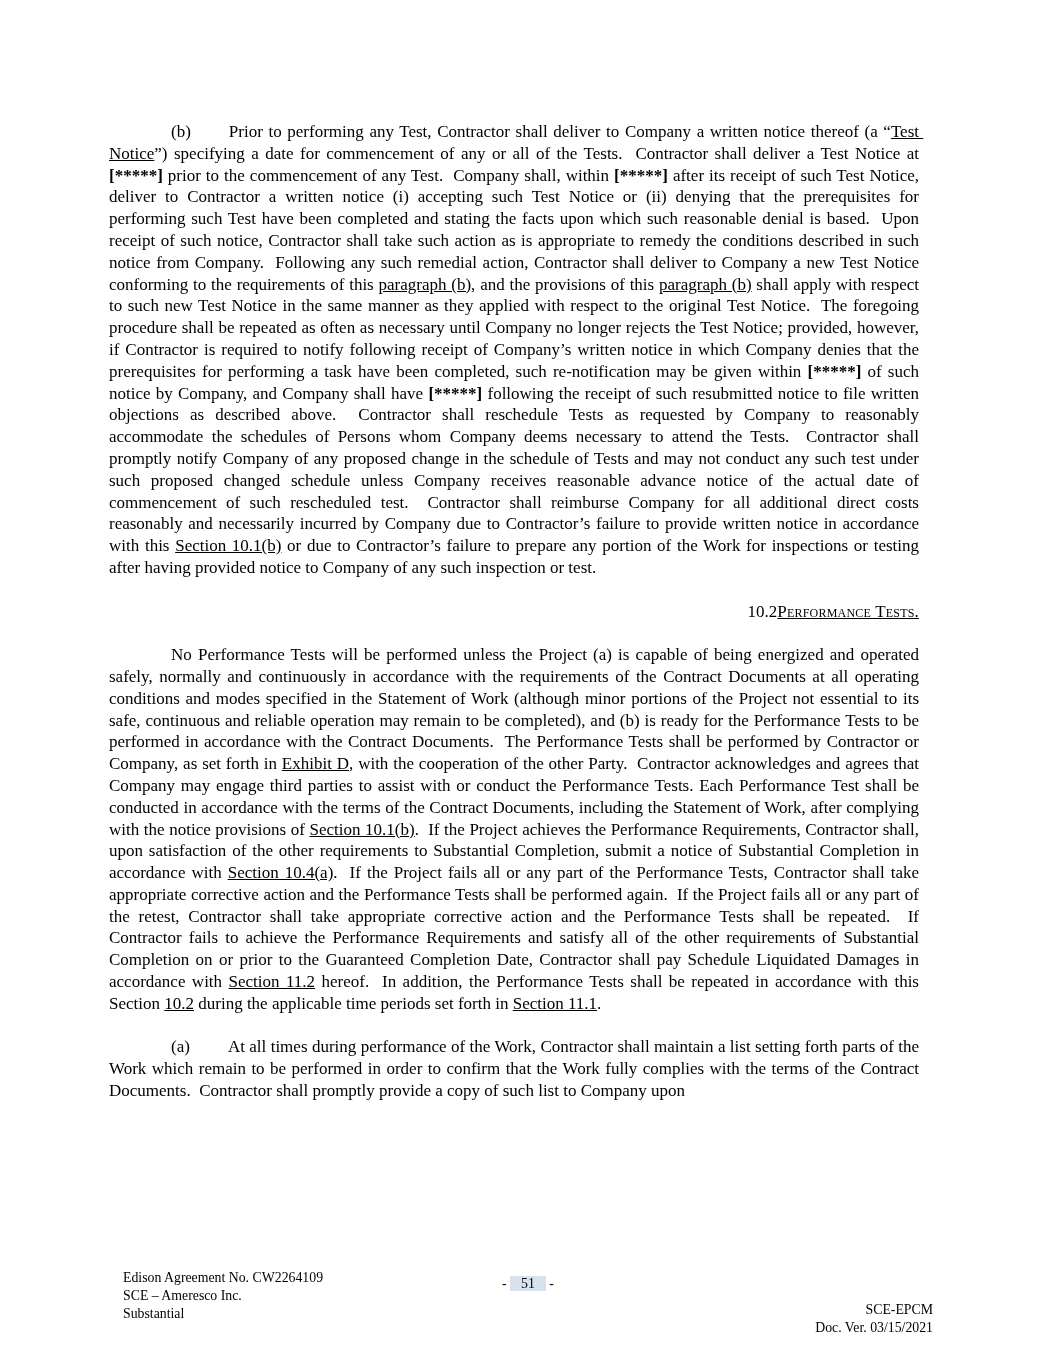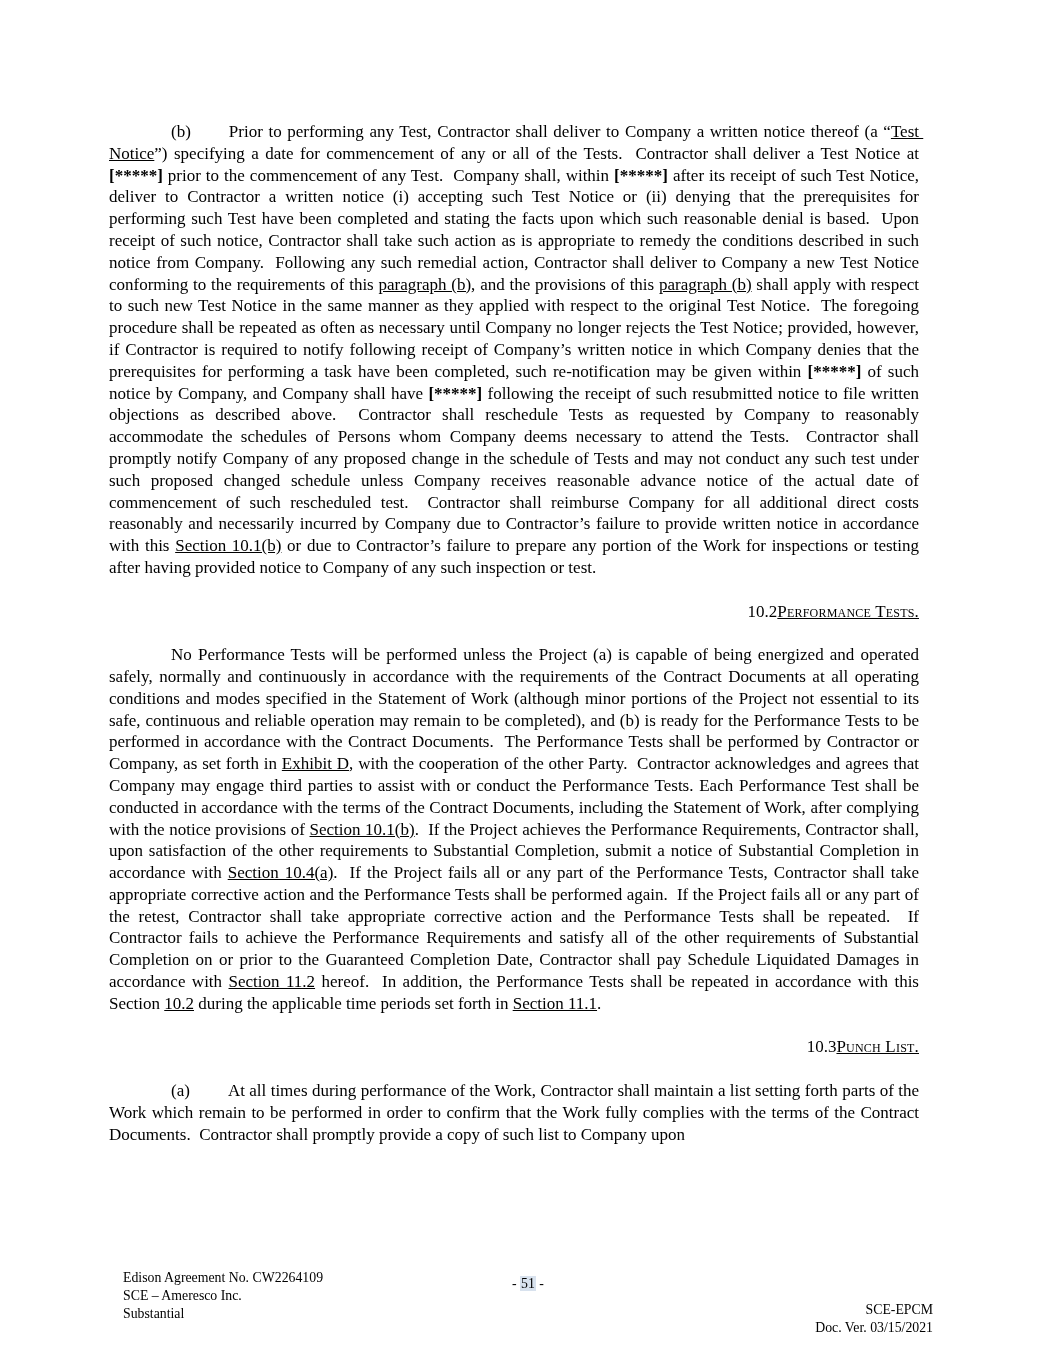--- a/index.html
+++ b/index.html
@@ -34,32 +34,31 @@
     position: absolute;
     left: 123px;
     top: 1257px;
     width: 810px;
     font-size: 13.8px;
     line-height: 18.2px;
   }
   .f-left { position: absolute; left: 0; top: 12px; text-align: left; }
   .f-center { position: absolute; left: 0; top: 18.2px; width: 100%; text-align: center; white-space: pre; }
   .f-right { position: absolute; right: 0; top: 0; text-align: right; margin-top: 44px; }
-  .pg-hl { background: #d8e2ee; padding: 0 1px; }
+  .pg-hl { background: #d8e2ee; padding: 0 11px; }
 </style>
 </head>
 <body>
 
 <div class="page">
 
   <div class="content">
       <p class="para indent"><span class="run normal">(b)</span><span class="tab"></span><span class="run normal">Prior to performing any Test, Contractor shall deliver to Company a written notice thereof (a “</span><span class="run underline">Test Notice</span><span class="run normal">”) specifying a date for commencement of any or all of the Tests.  Contractor shall deliver a Test Notice at </span><span class="run bold">[*****]</span><span class="run normal"> prior to the commencement of any Test.  Company shall, within </span><span class="run bold">[*****]</span><span class="run normal"> after its receipt of such Test Notice, deliver to Contractor a written notice (i) accepting such Test Notice or (ii) denying that the prerequisites for performing such Test have been completed and stating the facts upon which such reasonable denial is based.  Upon receipt of such notice, Contractor shall take such action as is appropriate to remedy the conditions described in such notice from Company.  Following any such remedial action, Contractor shall deliver to Company a new Test Notice conforming to the requirements of this </span><span class="run underline">paragraph (b)</span><span class="run normal">, and the provisions of this </span><span class="run underline">paragraph (b)</span><span class="run normal"> shall apply with respect to such new Test Notice in the same manner as they applied with respect to the original Test Notice.  The foregoing procedure shall be repeated as often as necessary until Company no longer rejects the Test Notice; provided, however, if Contractor is required to notify following receipt of Company’s written notice in which Company denies that the prerequisites for performing a task have been completed, such re-notification may be given within </span><span class="run bold">[*****]</span><span class="run normal"> of such notice by Company, and Company shall have </span><span class="run bold">[*****]</span><span class="run normal"> following the receipt of such resubmitted notice to file written objections as described above.  Contractor shall reschedule Tests as requested by Company to reasonably accommodate the schedules of Persons whom Company deems necessary to attend the Tests.  Contractor shall promptly notify Company of any proposed change in the schedule of Tests and may not conduct any such test under such proposed changed schedule unless Company receives reasonable advance notice of the actual date of commencement of such rescheduled test.  Contractor shall reimburse Company for all additional direct costs reasonably and necessarily incurred by Company due to Contractor’s failure to provide written notice in accordance with this </span><span class="run underline">Section 10.1(b)</span><span class="run normal"> or due to Contractor’s failure to prepare any portion of the Work for inspections or testing after having provided notice to Company of any such inspection or test.</span></p>
       <p class="heading"><span class="h-num">10.2</span><span class="h-title">Performance Tests.</span></p>
       <p class="para indent"><span class="run normal">No Performance Tests will be performed unless the Project (a) is capable of being energized and operated safely, normally and continuously in accordance with the requirements of the Contract Documents at all operating conditions and modes specified in the Statement of Work (although minor portions of the Project not essential to its safe, continuous and reliable operation may remain to be completed), and (b) is ready for the Performance Tests to be performed in accordance with the Contract Documents.  The Performance Tests shall be performed by Contractor or Company, as set forth in </span><span class="run underline">Exhibit D</span><span class="run normal">, with the cooperation of the other Party.  Contractor acknowledges and agrees that Company may engage third parties to assist with or conduct the Performance Tests. Each Performance Test shall be conducted in accordance with the terms of the Contract Documents, including the Statement of Work, after complying with the notice provisions of </span><span class="run underline">Section 10.1(b)</span><span class="run normal">.  If the Project achieves the Performance Requirements, Contractor shall, upon satisfaction of the other requirements to Substantial Completion, submit a notice of Substantial Completion in accordance with </span><span class="run underline">Section 10.4(a)</span><span class="run normal">.  If the Project fails all or any part of the Performance Tests, Contractor shall take appropriate corrective action and the Performance Tests shall be performed again.  If the Project fails all or any part of the retest, Contractor shall take appropriate corrective action and the Performance Tests shall be repeated.  If Contractor fails to achieve the Performance Requirements and satisfy all of the other requirements of Substantial Completion on or prior to the Guaranteed Completion Date, Contractor shall pay Schedule Liquidated Damages in accordance with </span><span class="run underline">Section 11.2</span><span class="run normal"> hereof.  In addition, the Performance Tests shall be repeated in accordance with this Section </span><span class="run underline">10.2</span><span class="run normal"> during the applicable time periods set forth in </span><span class="run underline">Section 11.1</span><span class="run normal">.</span></p>
-      <p class="heading"><span class="h-num">10.3</span><span class="h-title">Punch List.</span></p>
       <p class="para indent"><span class="run normal">(a)</span><span class="tab"></span><span class="run normal">At all times during performance of the Work, Contractor shall maintain a list setting forth parts of the Work which remain to be performed in order to confirm that the Work fully complies with the terms of the Contract Documents.  Contractor shall promptly provide a copy of such list to Company upon</span></p>
     </div>
 
   <div class="footer">
     <div class="f-left">
       <div>Edison Agreement No. CW2264109</div>
       <div>SCE – Ameresco Inc.</div>
       <div>Substantial</div>
     </div>
     <div class="f-center"><span>- </span><span class="pg-hl">51</span><span> -</span></div>

